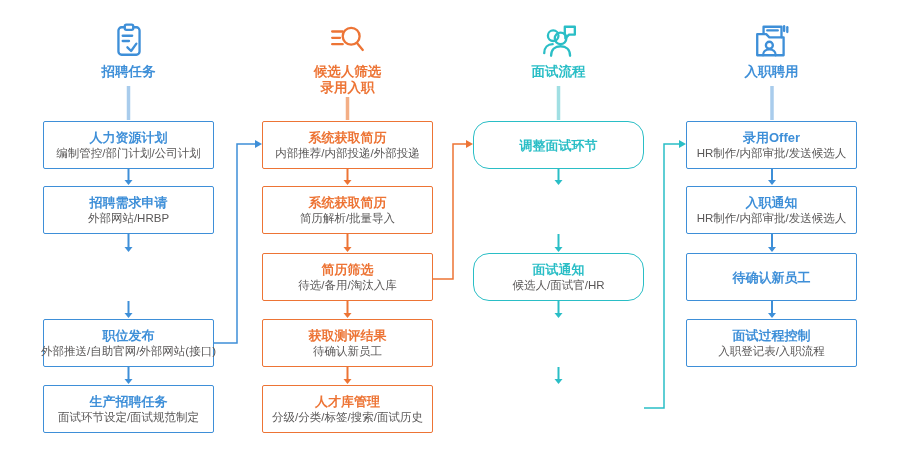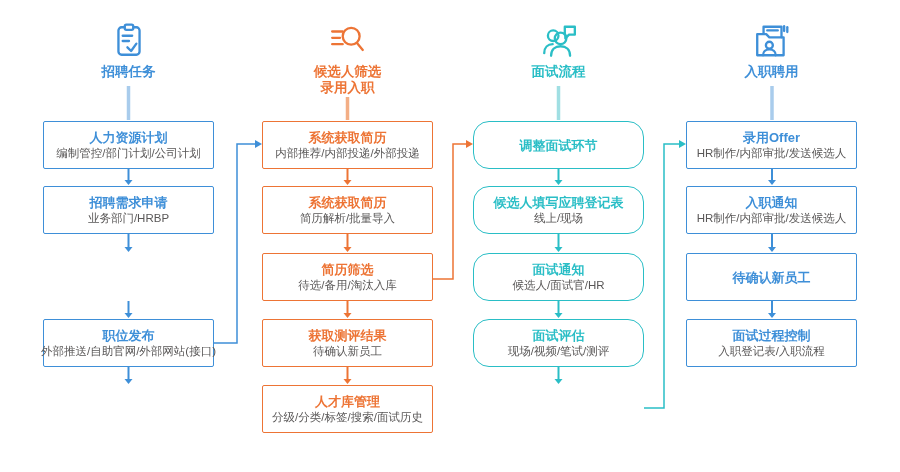--- a/index.html
+++ b/index.html
@@ -108,25 +108,29 @@
         <polyline points="16.5,24 20,27.5 25,20.5"></polyline>
       </svg>
       <div class="htitle">招聘任务</div>
     </div>
     <div class="box b-blue r1">
       <div class="btitle">人力资源计划</div>
       <div class="bsub">编制管控/部门计划/公司计划</div>
     </div>
     <div class="box b-blue r2">
       <div class="btitle">招聘需求申请</div>
-      <div class="bsub">业务部门/HRBP</div>
+      <div class="bsub">外部网站/HRBP</div>
     </div>
     <div class="box b-blue r4">
       <div class="btitle">职位发布</div>
       <div class="bsub">外部推送/自助官网/外部网站(接口)</div>
+    </div>
+    <div class="box b-blue r5">
+      <div class="btitle">生产招聘任务</div>
+      <div class="bsub">面试环节设定/面试规范制定</div>
     </div>
   </div>
 
   <div class="column t-orange" style="left:262px">
     <div class="header">
       <svg class="hicon ic-orange" viewBox="0 0 36 36">
         <line x1="3" y1="9" x2="13" y2="9"></line>
         <line x1="3" y1="15" x2="10.5" y2="15"></line>
         <line x1="3" y1="21" x2="13" y2="21"></line>
         <circle cx="21" cy="13.5" r="8"></circle>
@@ -164,31 +168,23 @@
         <circle cx="12.5" cy="13" r="5"></circle>
         <path d="M4 29.5 c0-5.5 3.5-8.5 8-8.5"></path>
         <circle cx="19.5" cy="15.5" r="5.5"></circle>
         <path d="M10.5 32 c0-6 4-9 9-9 s9 3 9 9"></path>
       </svg>
       <div class="htitle">面试流程</div>
     </div>
     <div class="box b-teal r1">
       <div class="btitle">调整面试环节</div>
     </div>
-    <div class="box b-teal r2">
-      <div class="btitle">候选人填写应聘登记表</div>
-      <div class="bsub">线上/现场</div>
-    </div>
     <div class="box b-teal r3">
       <div class="btitle">面试通知</div>
       <div class="bsub">候选人/面试官/HR</div>
-    </div>
-    <div class="box b-teal r4">
-      <div class="btitle">面试评估</div>
-      <div class="bsub">现场/视频/笔试/测评</div>
     </div>
   </div>
 
   <div class="column t-blue" style="left:686px">
     <div class="header">
       <svg class="hicon ic-blue" viewBox="0 0 36 36">
         <path d="M10 11 v-6.5 h17 v10"></path>
         <line x1="13.5" y1="8" x2="23.5" y2="8"></line>
         <line x1="29.5" y1="4" x2="29.5" y2="8.5"></line>
         <line x1="32.5" y1="5" x2="32.5" y2="9.5"></line>

